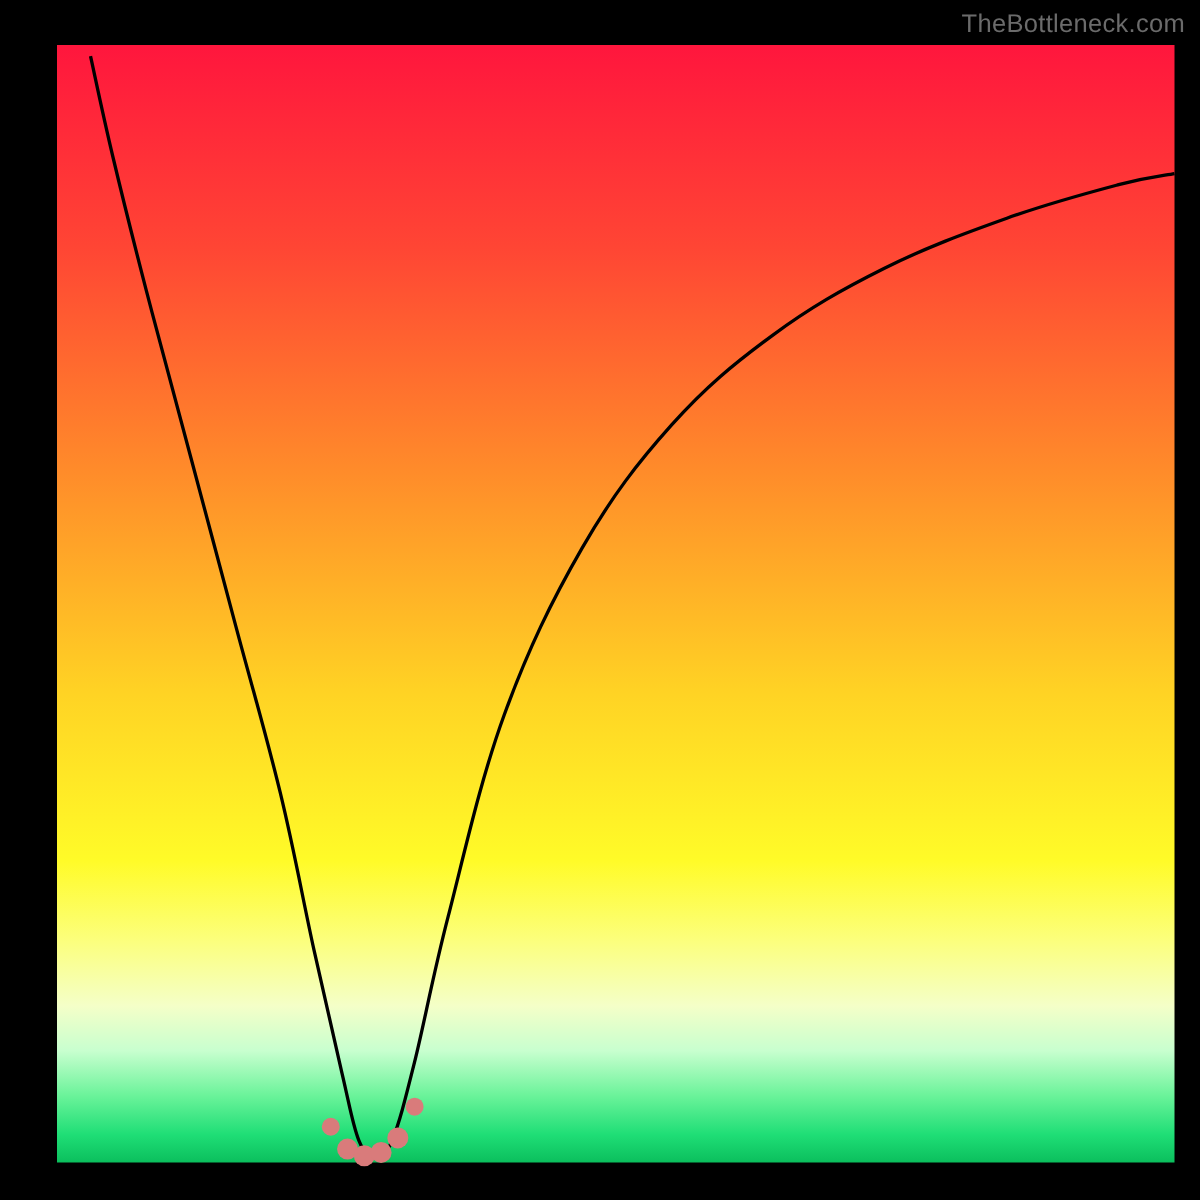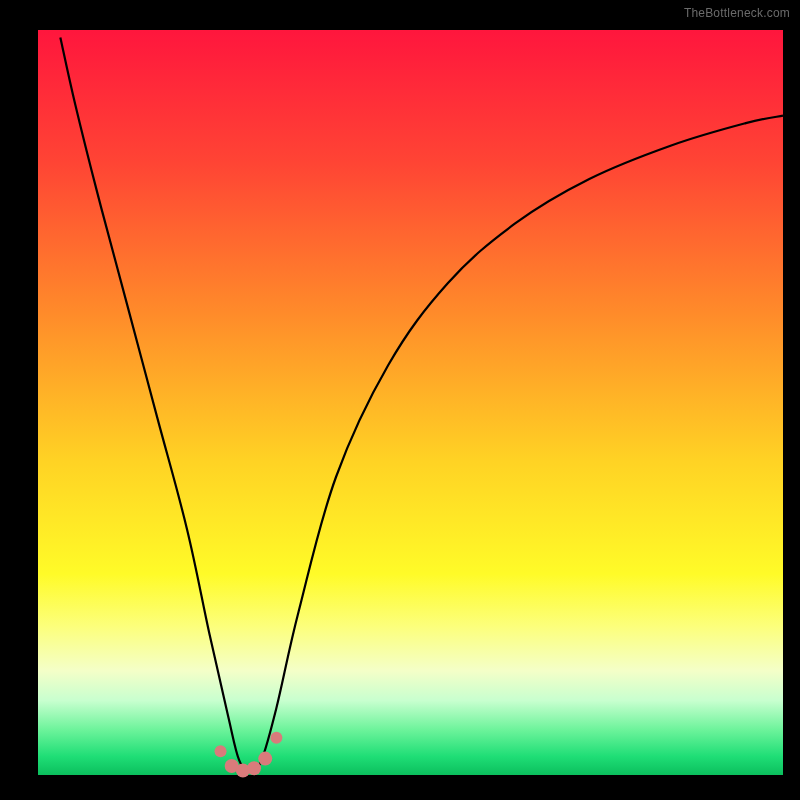--- a/index.html
+++ b/index.html
@@ -17,21 +17,21 @@
     height: 800px;
   }
   svg {
     display: block;
   }
   .watermark {
     position: absolute;
     top: 6px;
     right: 10px;
     color: #6b6b6b;
-    font-size: 12px;
+    font-size: 17px;
     font-weight: 500;
     letter-spacing: 0.2px;
     user-select: none;
   }
 </style>
 </head>
 <body>
 
 <div class="canvas-wrap">
 

